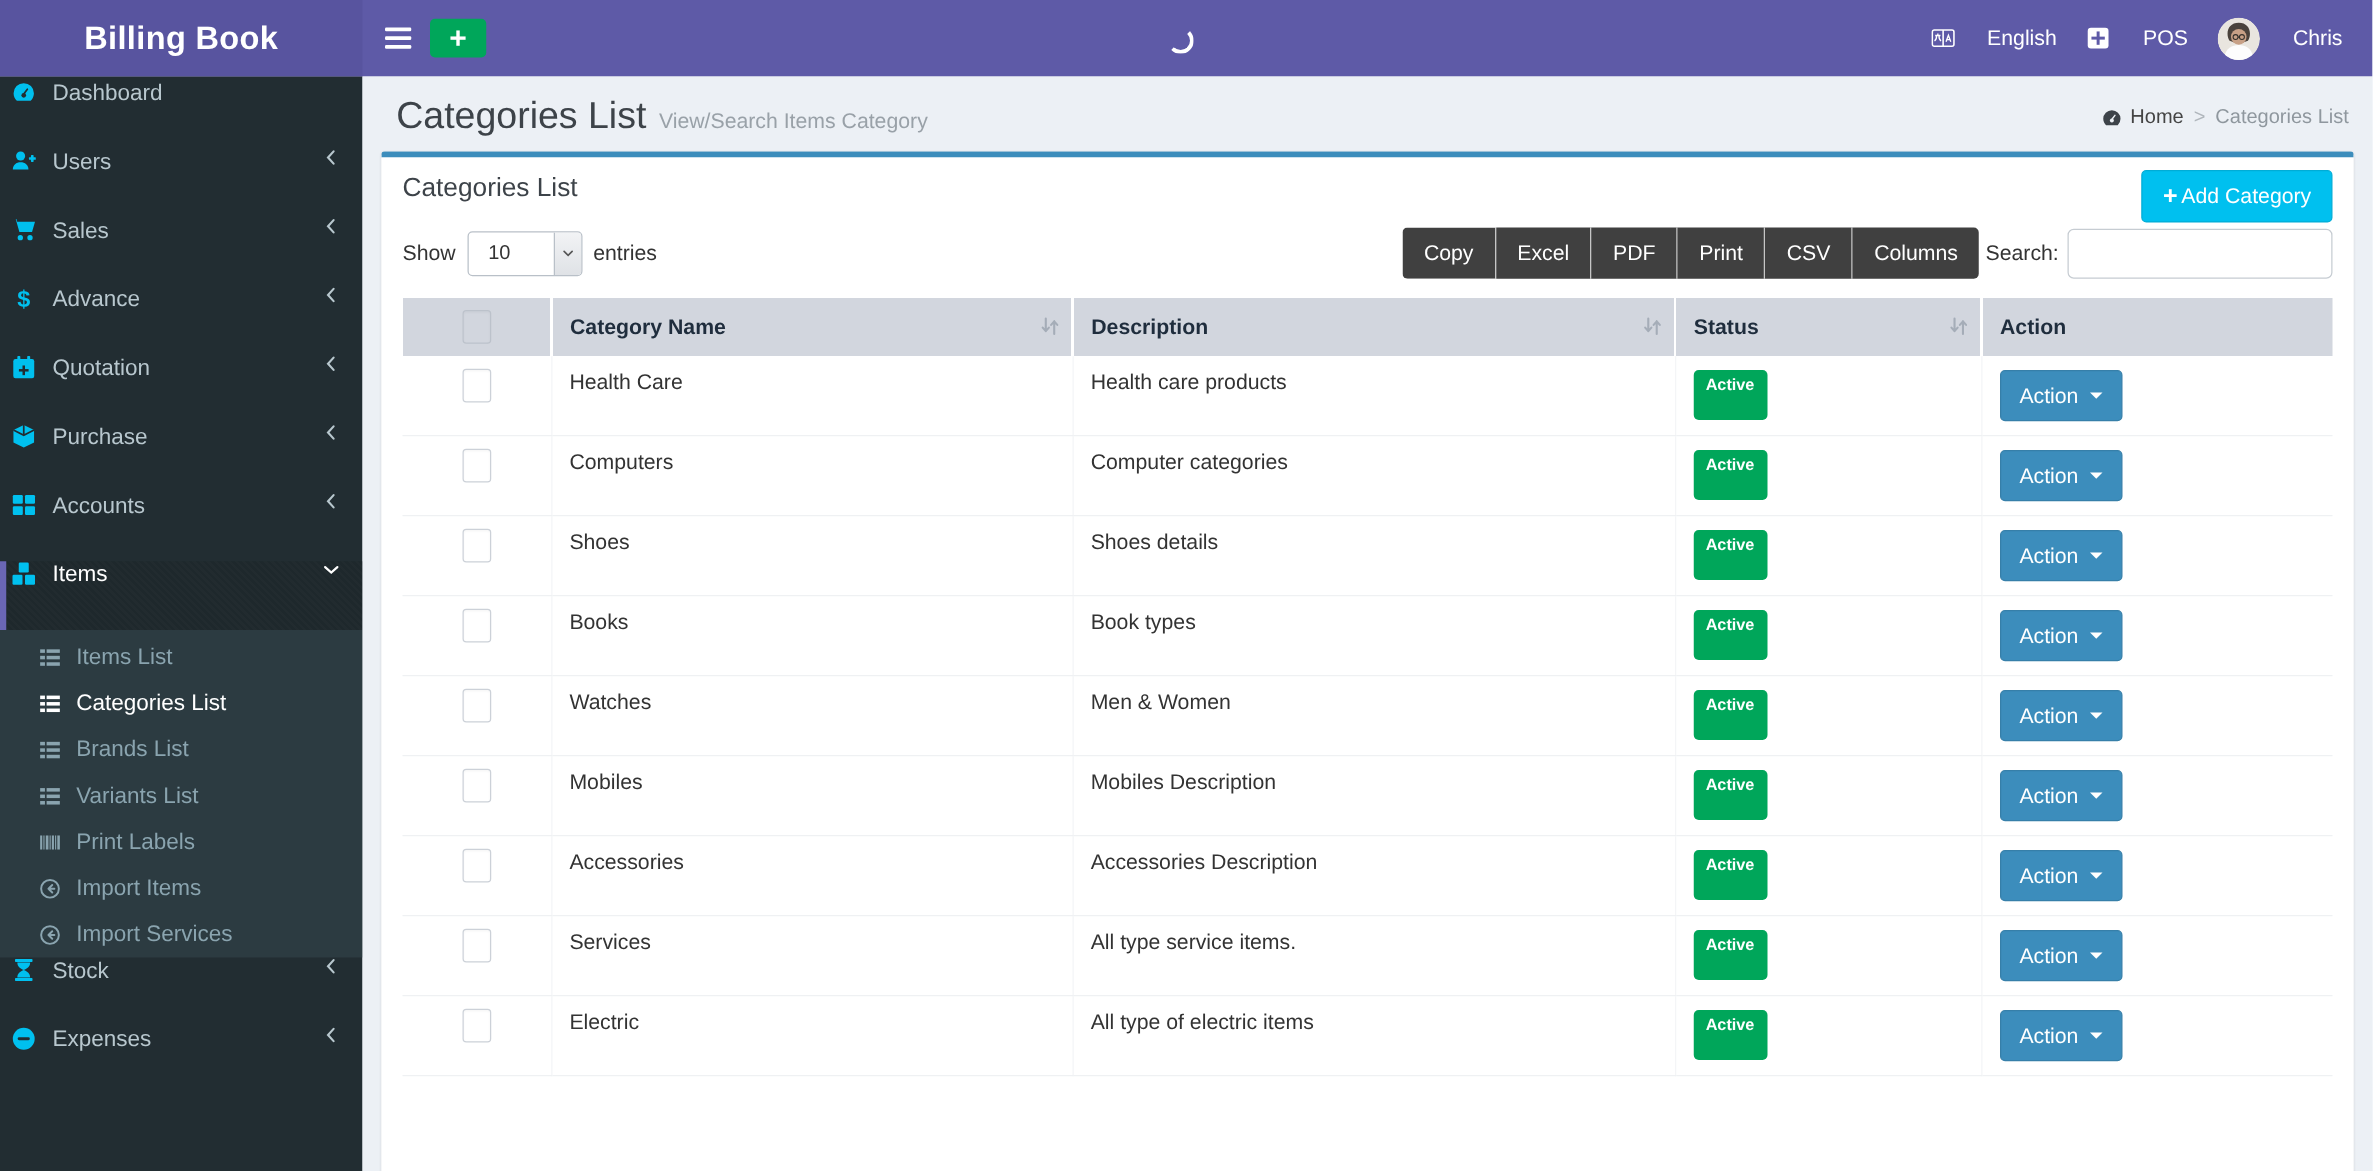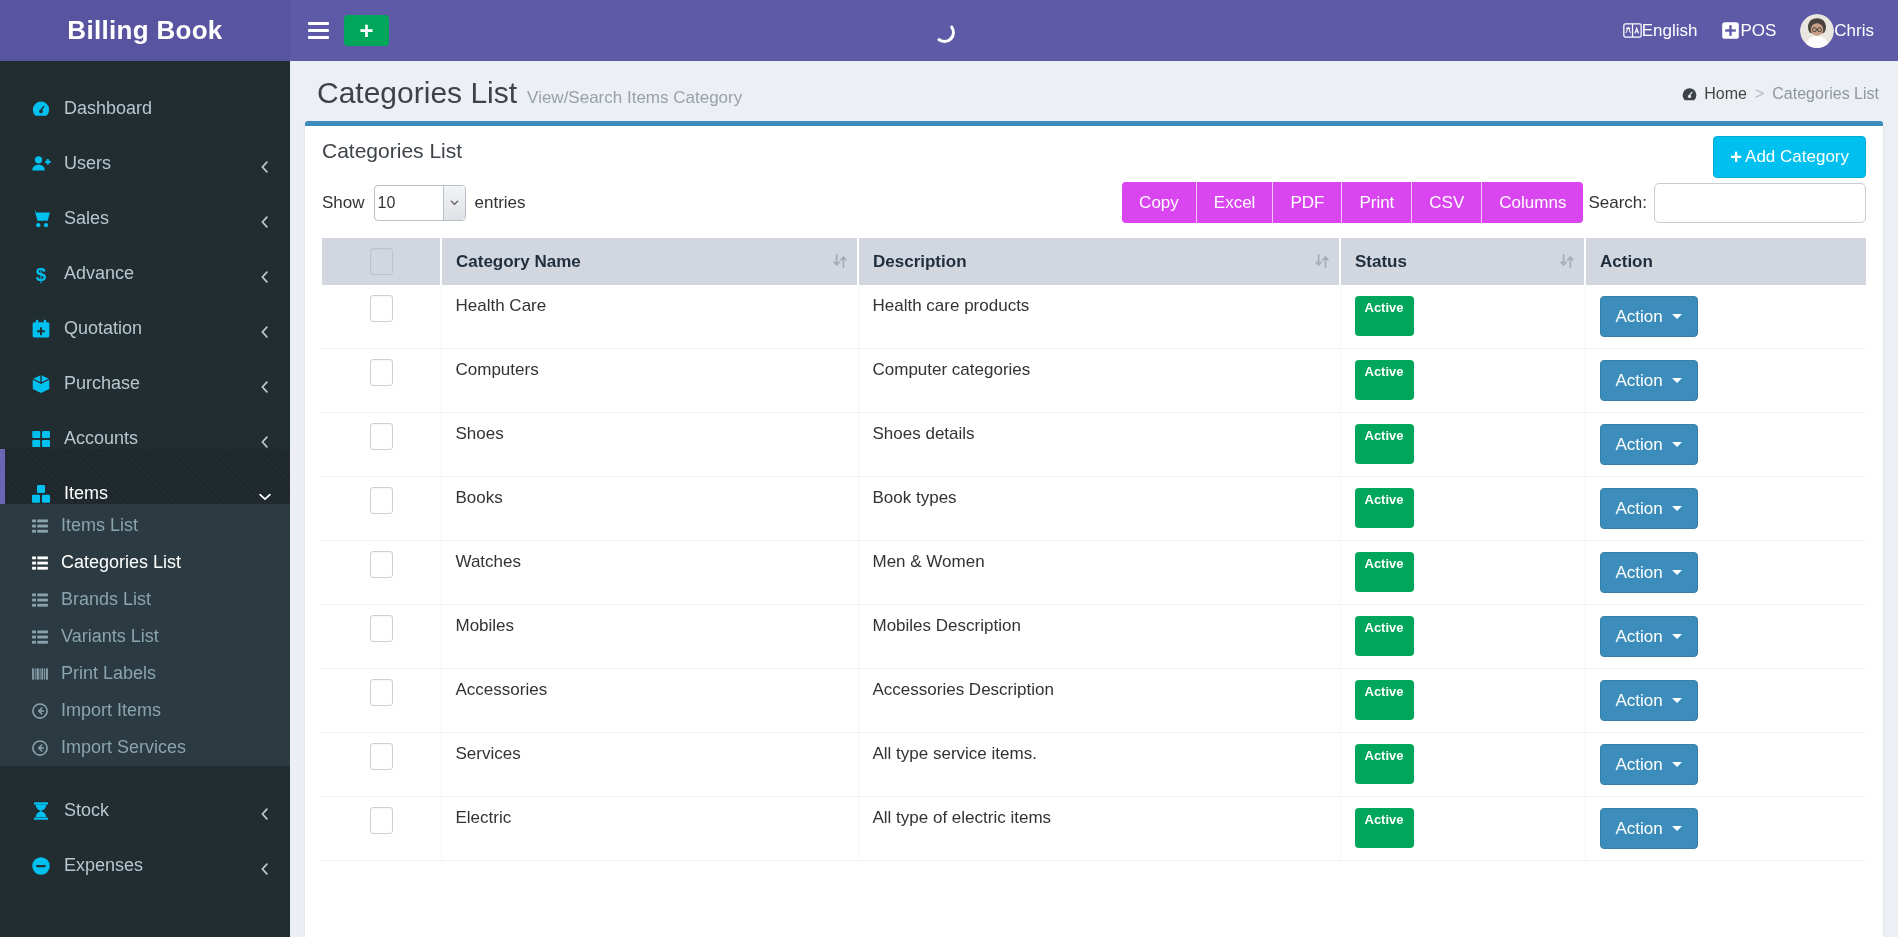--- a/index.html
+++ b/index.html
@@ -15,32 +15,32 @@
   .hamburger{width:44px;height:61px;border:none;background:transparent;cursor:pointer;
              display:flex;flex-direction:column;justify-content:center;align-items:center;gap:4px;padding:0;margin-left:6px}
   .hamburger .hbar{width:21px;height:3px;background:#fff;border-radius:1px}
   .quick-add{width:45px;height:31px;background:#00a65a;border:none;border-radius:4px;color:#fff;
              font-size:24px;line-height:26px;font-weight:bold;cursor:pointer;margin-left:4px;padding:0}
   .spinner{position:absolute;left:644px;top:22px;width:15px;height:15px;border-radius:50%;
            border:3px solid rgba(255,255,255,0);border-bottom-color:#fff;border-right-color:#fff;
            animation:spin 1.1s linear infinite}
   @keyframes spin{to{transform:rotate(360deg)}}
   .nav-right{margin-left:auto;display:flex;align-items:center;padding-right:12px}
-  .nav-item{display:flex;align-items:center;gap:0;padding:0 12px;height:61px;color:#fff;font-size:17px;
+  .nav-item{display:flex;align-items:center;gap:26px;padding:0 12px;height:61px;color:#fff;font-size:17px;
             text-decoration:none;cursor:pointer}
   .n-icon{display:inline-flex;width:19px;height:19px;color:#fff}
   .n-icon svg{width:100%;height:100%}
   .pos-icon{--hole:#5e5aa7}
   .avatar{width:34px;height:34px;border-radius:50%;overflow:hidden;display:inline-flex}
   .avatar svg{width:100%;height:100%}
 
   
   .sidebar{position:absolute;top:61px;left:0;width:290px;height:876px;background:#222d32}
   .sidebar ul{list-style:none;margin:0;padding:3px 0 0 0}
-  .s-item{display:flex;align-items:flex-end;height:55px;padding-left:26px;border-left:5px solid transparent;
+  .s-item{display:flex;align-items:flex-start;height:55px;padding-left:4px;border-left:5px solid transparent;
           color:#b8c7ce;font-size:18px;cursor:pointer}
   .s-item.active{background:#1e282c;border-left-color:#6a66b5;color:#fff;
        background-image:repeating-linear-gradient(45deg,rgba(255,255,255,.015) 0 2px,transparent 2px 4px)}
   .s-icon{display:inline-flex;width:20px;height:20px;color:#00c0ef;margin-right:13px;flex:none;--hole:#222d32}
   .s-icon svg{width:100%;height:100%}
   .s-label{flex:1}
   .chev{display:inline-flex;width:14px;height:14px;margin-right:18px;color:#b8c7ce}
   .chev svg{width:100%;height:100%}
   .s-item.active .chev{color:#fff}
   .submenu{background:#2c3b41;padding:2px 0}
@@ -68,27 +68,27 @@
   .add-btn{position:absolute;right:17px;top:10px;height:42px;padding:0 16px;background:#00c0ef;
            border:1px solid #00acd6;border-radius:4px;color:#fff;font-size:17px;cursor:pointer;
            display:flex;align-items:center;gap:3px}
   .add-btn .plus{font-size:20px;font-weight:bold;line-height:1}
 
   .box-body{padding:0 17px}
   .dt-toolbar{display:flex;align-items:center;justify-content:space-between;margin:10px 0 15px}
   .length{display:flex;align-items:center;gap:9px;font-size:17px;color:#333}
   .select{width:92px;height:36px;border:1px solid #b9c0c8;border-radius:4px;background:#fff;
           display:flex;overflow:hidden;cursor:pointer;box-sizing:border-box}
-  .sel-val{flex:1;display:flex;align-items:center;padding-left:3px;font-size:16px;color:#333}
+  .sel-val{flex:1;display:flex;align-items:center;padding-left:16px;font-size:16px;color:#333}
   .sel-arrow{width:21px;background:linear-gradient(#f2f3f5,#dfe2e6);border-left:1px solid #b9c0c8;
              display:flex;align-items:center;justify-content:center;color:#555}
   .sel-arrow svg{width:11px;height:11px}
   .dt-right{display:flex;align-items:center}
   .export-group{display:flex}
-  .export-btn{height:41px;padding:0 17px;background:#d946ef;color:#fff;font-size:17px;border:none;
+  .export-btn{height:41px;padding:0 17px;background:#404040;color:#fff;font-size:17px;border:none;
               border-right:1px solid rgba(255,255,255,.7);cursor:pointer}
   .export-btn:first-child{border-radius:4px 0 0 4px}
   .export-btn:last-child{border-right:none;border-radius:0 4px 4px 0}
   .search{display:flex;align-items:center;gap:7px;font-size:17px;color:#333;margin-left:5px}
   .search input{width:212px;height:40px;border:1px solid #c6ccd2;border-radius:5px;padding:0 10px;
                 font-size:16px;box-sizing:border-box;font-family:inherit;outline:none}
 
   table.data{width:100%;border-collapse:collapse;table-layout:fixed}
   thead th{background:#d2d6de;height:47px;font-size:17px;font-weight:700;color:#1f2d3d;text-align:left;
            padding:0 14px;border-right:2px solid #fff;position:relative;cursor:pointer;box-sizing:border-box}

